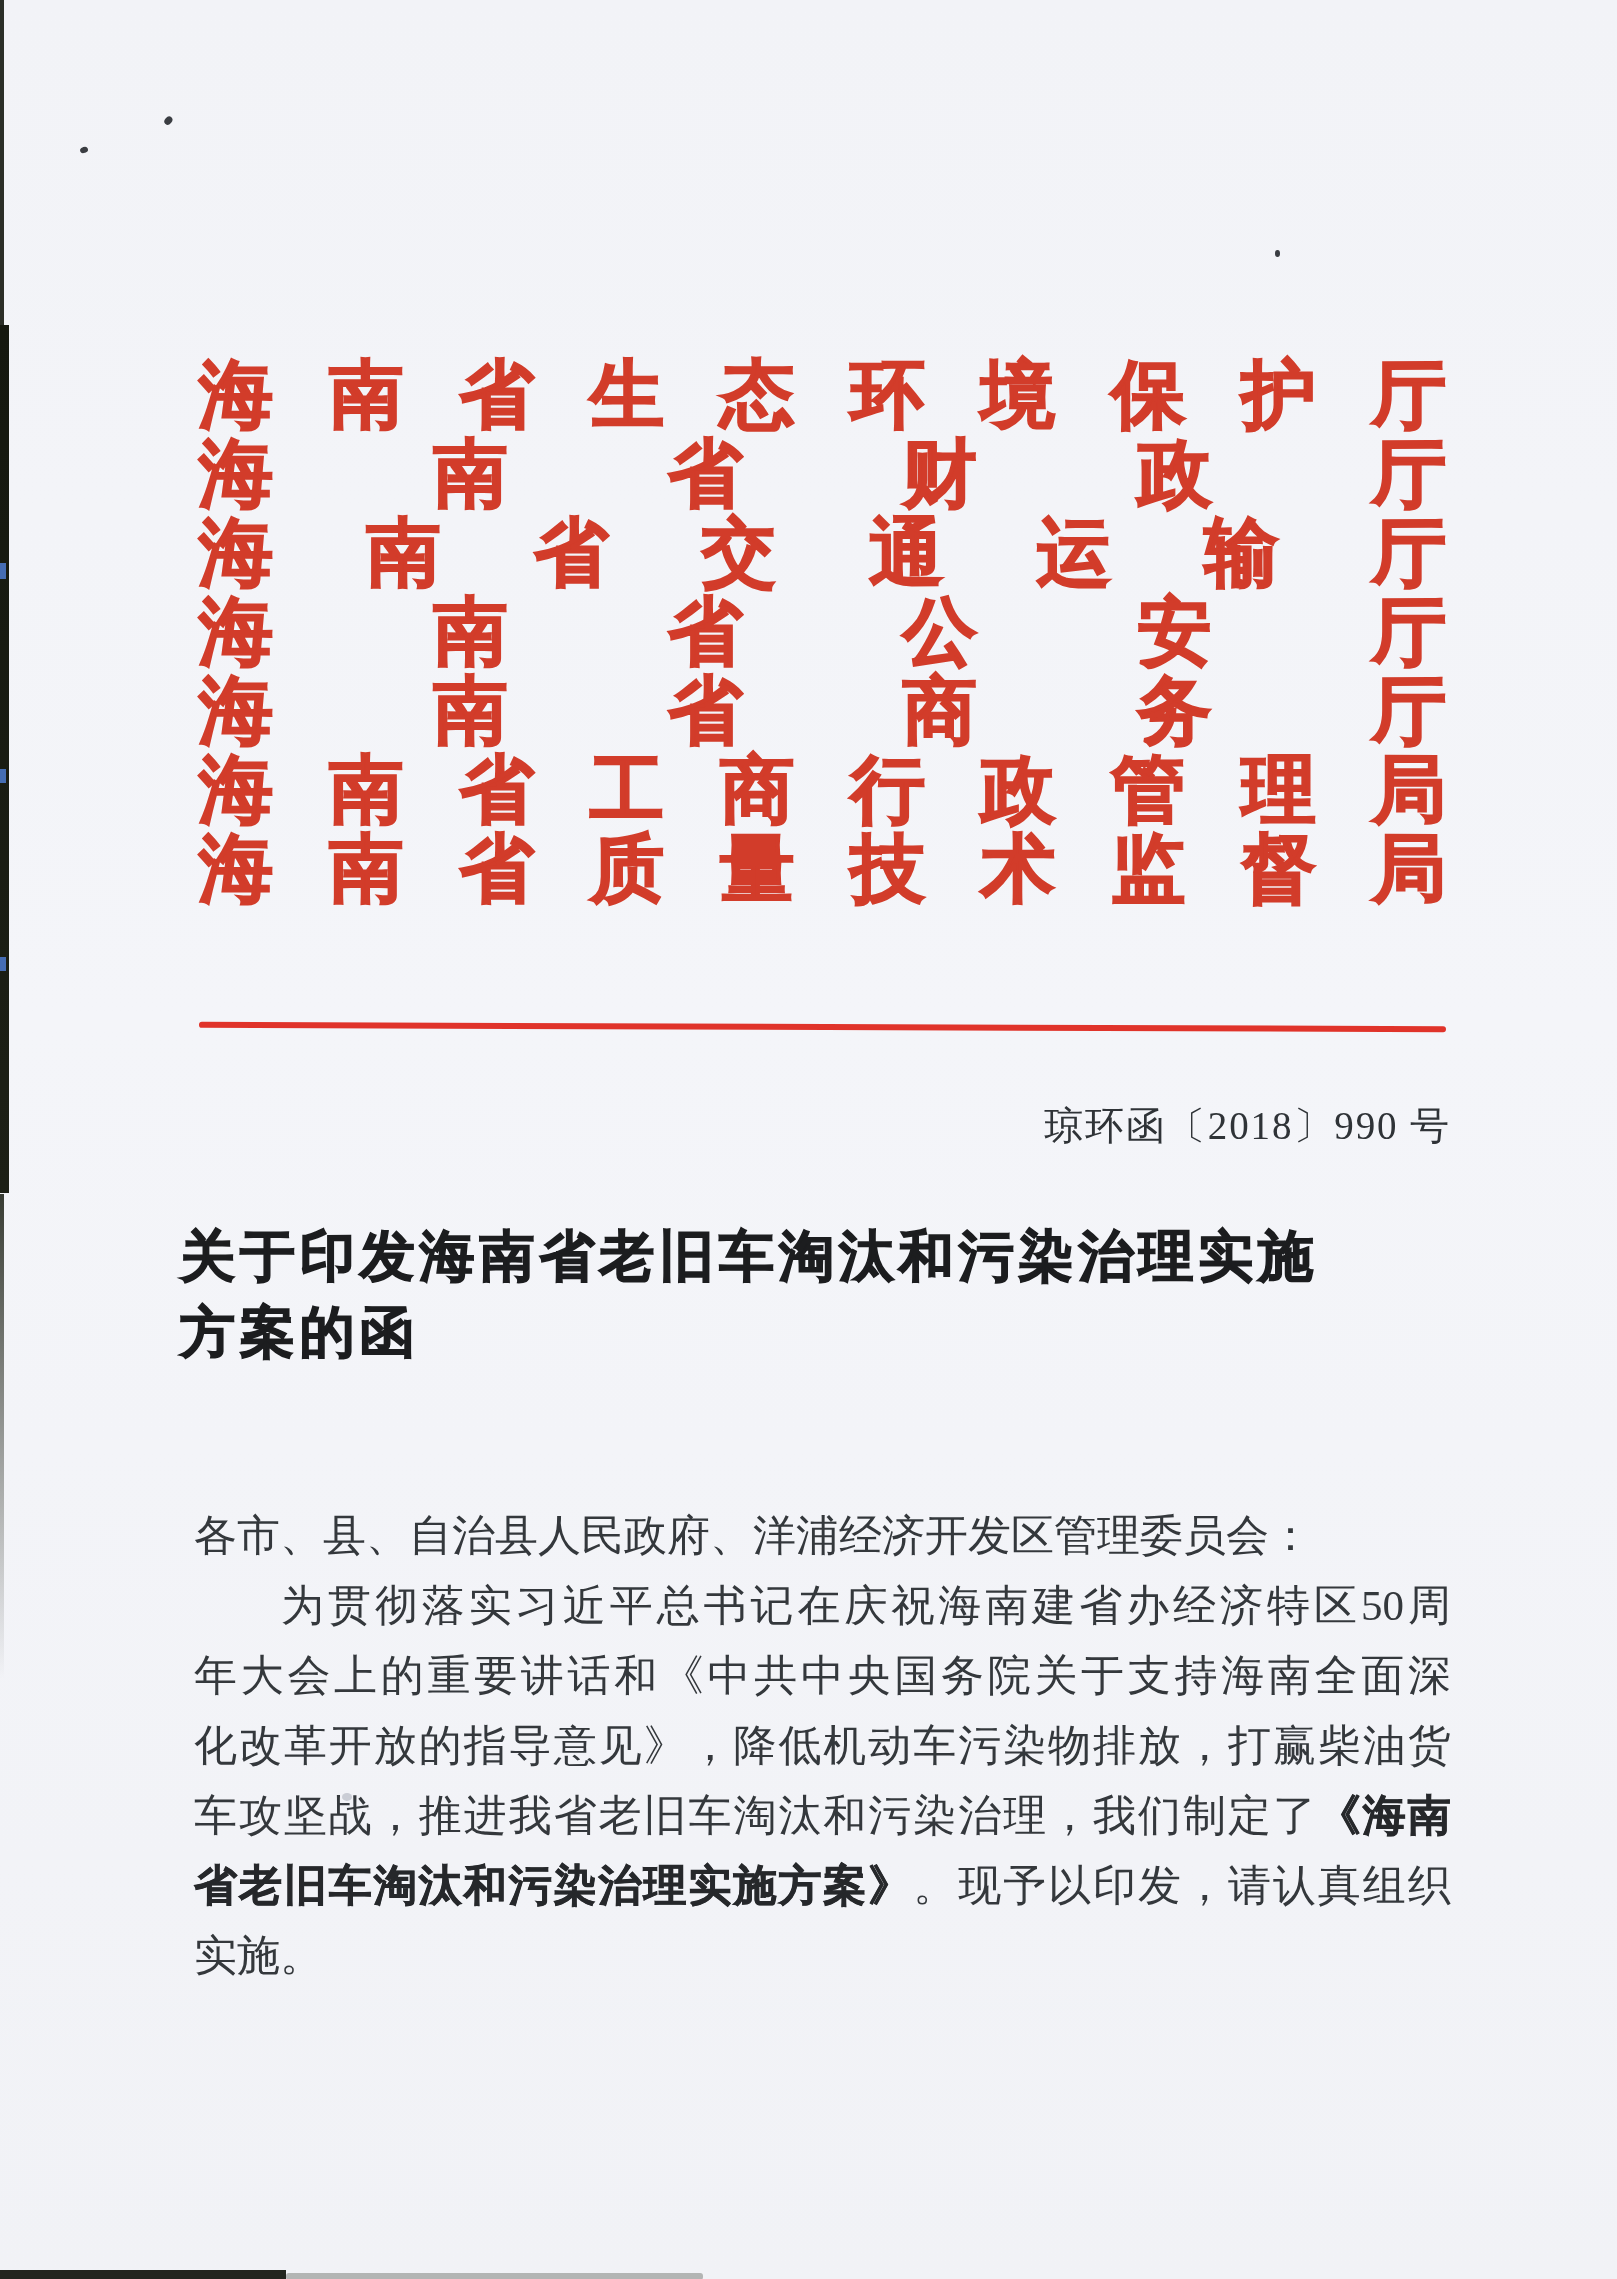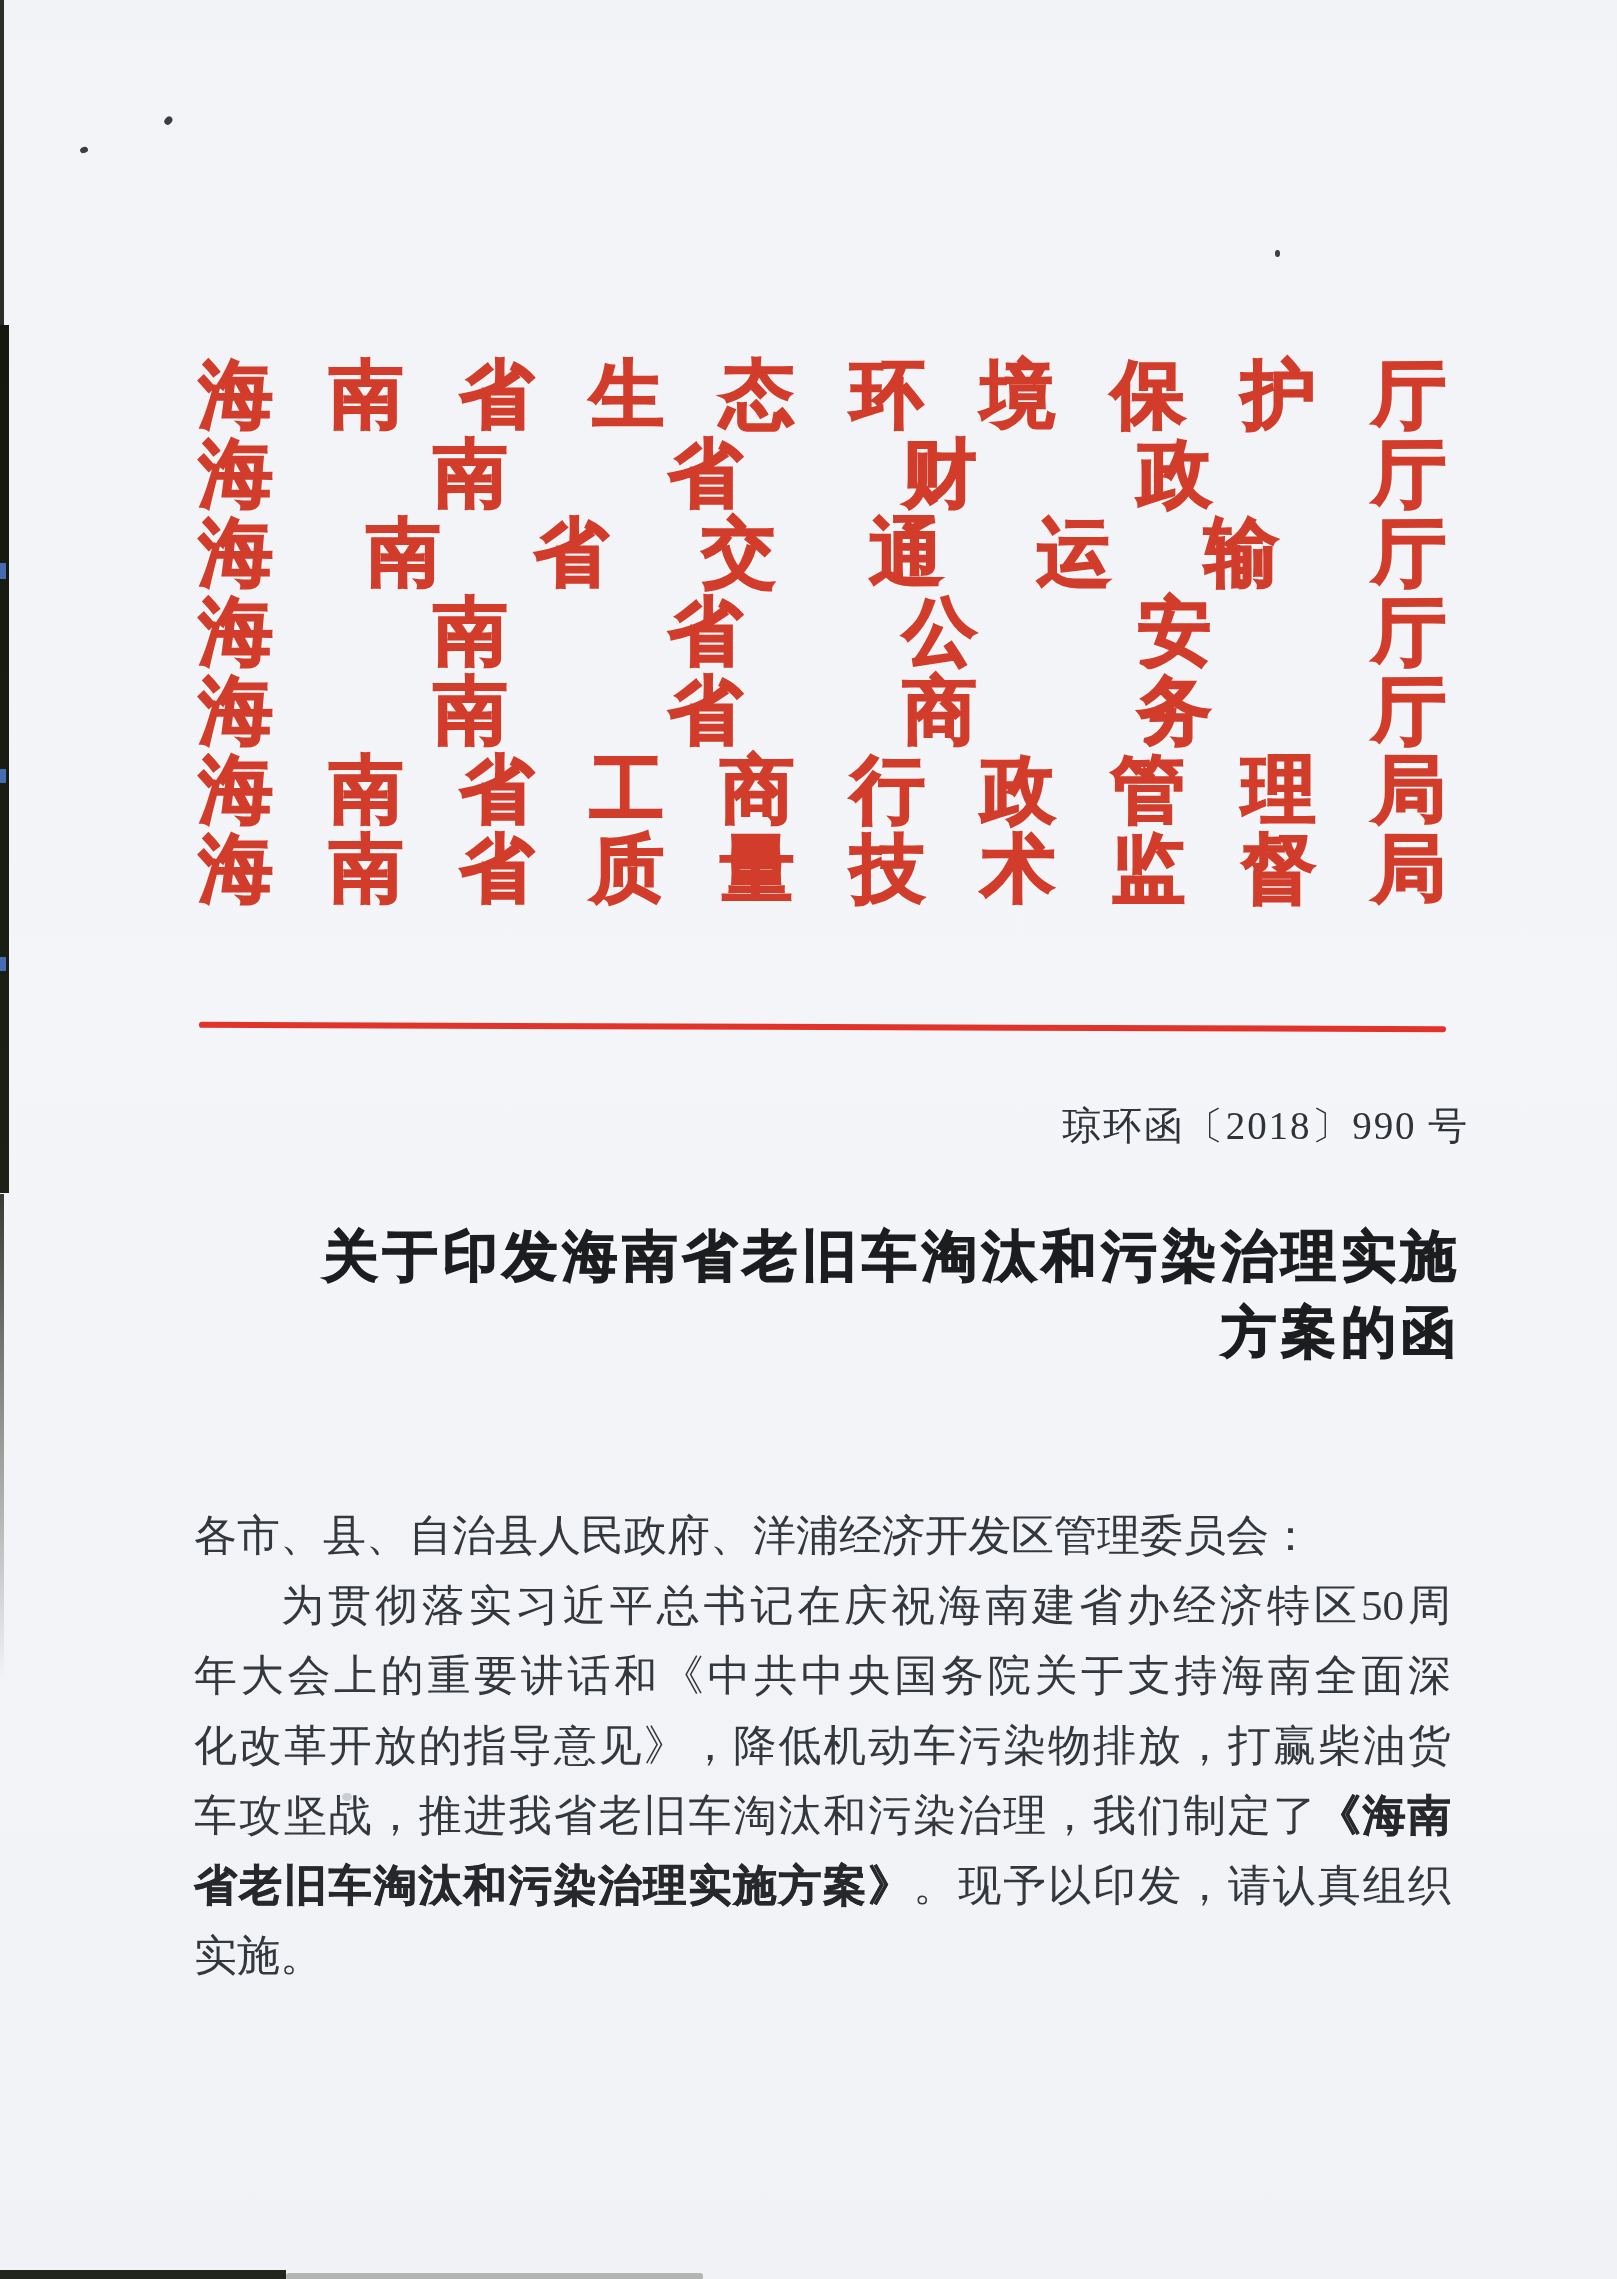--- a/index.html
+++ b/index.html
@@ -13,25 +13,25 @@
   .lh-row{
     display:flex;justify-content:space-between;height:79px;
     font-size:74px;line-height:77px;font-weight:700;
     color:#d23c2a;-webkit-text-stroke:1.9px #d23c2a;
   }
   .red-rule{
     position:absolute;left:199px;top:1024px;width:1247px;height:5.8px;
     background:#e0332a;border-radius:2.9px;transform:rotate(0.2deg);
   }
   .doc-number{
-    position:absolute;left:212px;top:1102px;width:1257px;text-align:right;
+    position:absolute;left:194px;top:1102px;width:1257px;text-align:right;
     font-size:39px;line-height:47px;color:#2f3337;letter-spacing:1.9px;
   }
   .title{
-    position:absolute;left:180px;top:1219px;width:1281px;text-align:right;
+    position:absolute;left:180px;top:1219px;width:1281px;text-align:left;
     font-size:55px;line-height:76px;font-weight:700;color:#1c1d1f;
     -webkit-text-stroke:1.3px #1c1d1f;letter-spacing:4.9px;
   }
   .doc-body{position:absolute;left:194px;top:1501px;width:1257px;font-size:43px;color:#34383c;}
   .body-line{height:70px;line-height:70px;white-space:nowrap;}
   .body-line.just{display:flex;justify-content:space-between;align-items:center;}
   .body-line.indent{padding-left:87px;}
   .b{font-weight:700;color:#26282b;-webkit-text-stroke:0.7px #26282b;}
   
   .edge-a{position:absolute;left:0;top:0;width:3.9px;height:325px;background:#2b2e27;}

